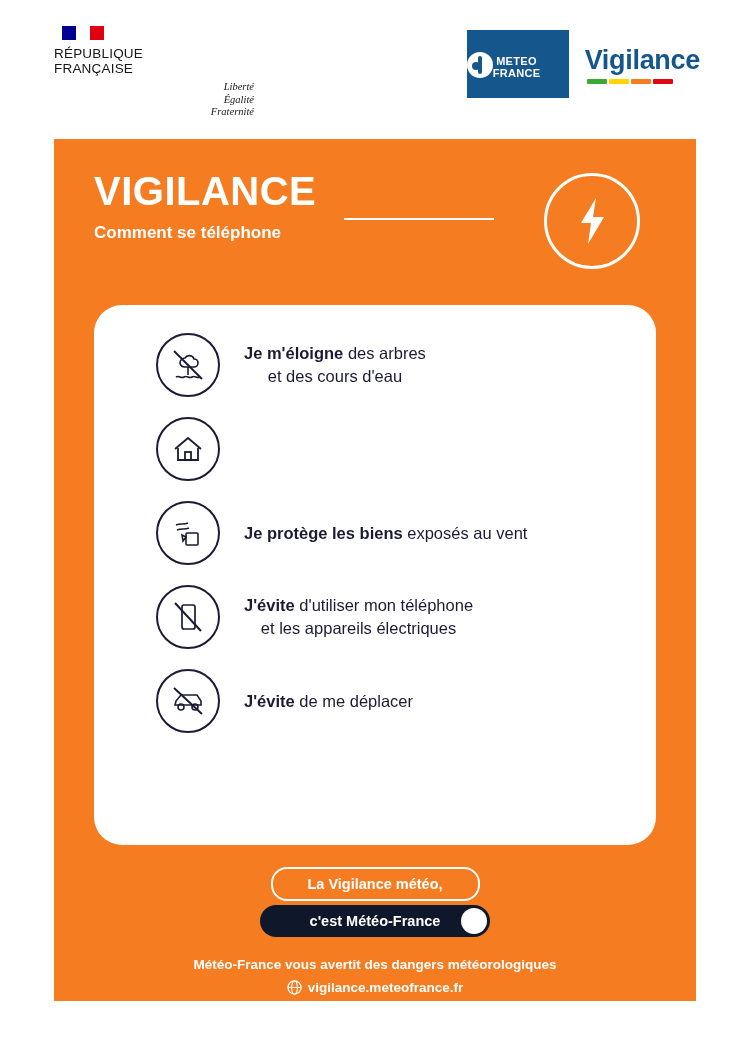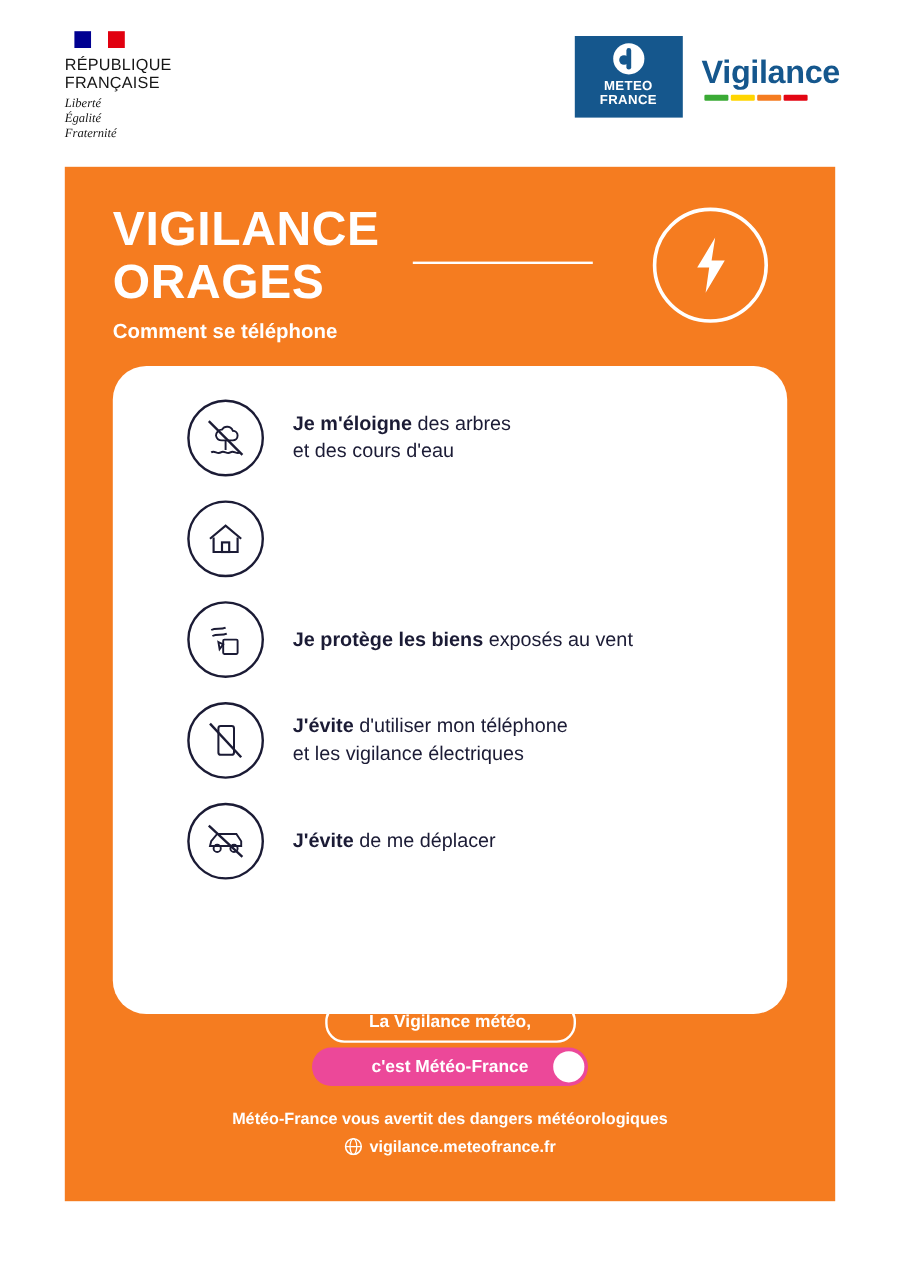--- a/index.html
+++ b/index.html
@@ -47,37 +47,38 @@
     letter-spacing: 0.2px;
     color: #161616;
   }
   .devise {
     margin-top: 5px;
     font-family: "Liberation Serif", serif;
     font-style: italic;
     font-size: 10.5px;
     line-height: 12.5px;
     color: #161616;
+    text-align: right;
   }
 
   .logos {
     position: absolute;
     right: 50px;
     top: 30px;
     display: flex;
     align-items: center;
     gap: 16px;
   }
   .mf-logo {
-    width: 90px;
+    width: 102px;
     height: 68px;
     background: #15578d;
     color: #ffffff;
     display: flex;
-    flex-direction: column;
+    flex-direction: row;
     align-items: center;
     justify-content: flex-start;
     padding-top: 6px;
     box-sizing: border-box;
   }
   .mf-mark {
     width: 26px; height: 26px;
     border-radius: 50%;
     background: #ffffff;
     position: relative;
@@ -179,20 +180,21 @@
     position: absolute;
     left: 0; top: 18px;
     width: 100%;
   }
   .advice {
     display: flex;
     align-items: center;
     height: 84px;
     padding-left: 62px;
     box-sizing: border-box;
+    text-align: center;
   }
   .advice .ico {
     width: 60px;
     height: 60px;
     flex: 0 0 60px;
     border: 2px solid #1b1b35;
     border-radius: 50%;
     display: flex;
     align-items: center;
     justify-content: center;
@@ -202,41 +204,41 @@
     font-size: 16.5px;
     line-height: 23px;
     color: #1b1b35;
   }
   .advice .txt b { font-weight: bold; }
 
   
   .pill-wrap {
     position: absolute;
     left: 0;
-    top: 696px;
+    top: 728px;
     width: 642px;
   }
   .pill {
     margin: 0 auto;
     width: 205px;
     height: 30px;
     border: 2px solid #ffffff;
     border-radius: 16px;
     color: #ffffff;
     font-size: 14.5px;
     font-weight: bold;
     display: flex;
     align-items: center;
     justify-content: center;
   }
   .pill2 {
     margin: 4px auto 0 auto;
     width: 230px;
     height: 32px;
-    background: #ec4899;
+    background: #0f172a;
     border-radius: 17px;
     color: #ffffff;
     font-size: 14.5px;
     font-weight: bold;
     display: flex;
     align-items: center;
     justify-content: center;
     position: relative;
   }
   .pill2 .dot {
@@ -306,21 +308,20 @@
           <i style="background:#e30613"></i>
       </div>
     </div>
   </div>
 </div>
 
 <div class="panel">
 
   <div class="panel-title">
     <div class="l1">VIGILANCE</div>
-    <div class="l2">ORAGES</div>
     <div class="sub">Comment se téléphone</div>
   </div>
 
   <div class="title-rule"></div>
 
   <div class="badge">
     <svg width="34" height="50" viewBox="0 0 34 50">
       <path d="M21 2 L6 27 H16 L13 48 L29 21 H18 Z" fill="#ffffff"></path>
     </svg>
   </div>
@@ -378,21 +379,21 @@
         <span class="ico">
           <svg width="44" height="44" viewBox="0 0 44 44">
             <g fill="none" stroke="#1b1b35" stroke-width="1.7">
               <rect x="16" y="10" width="13" height="24" rx="2"></rect>
               <line x1="9" y1="8" x2="35" y2="36" stroke-width="2"></line>
             </g>
           </svg>
         </span>
         <span class="txt">
           <b>J'évite</b><span> d'utiliser mon téléphone</span><br>
-          <span>et les vigilance électriques</span>
+          <span>et les appareils électriques</span>
         </span>
       </div>
 
       <div class="advice">
         <span class="ico">
           <svg width="44" height="44" viewBox="0 0 44 44">
             <g fill="none" stroke="#1b1b35" stroke-width="1.6">
               <path d="M9 26h26v-4l-4-6H15l-5 6z"></path>
               <circle cx="15" cy="28" r="3"></circle>
               <circle cx="29" cy="28" r="3"></circle>

